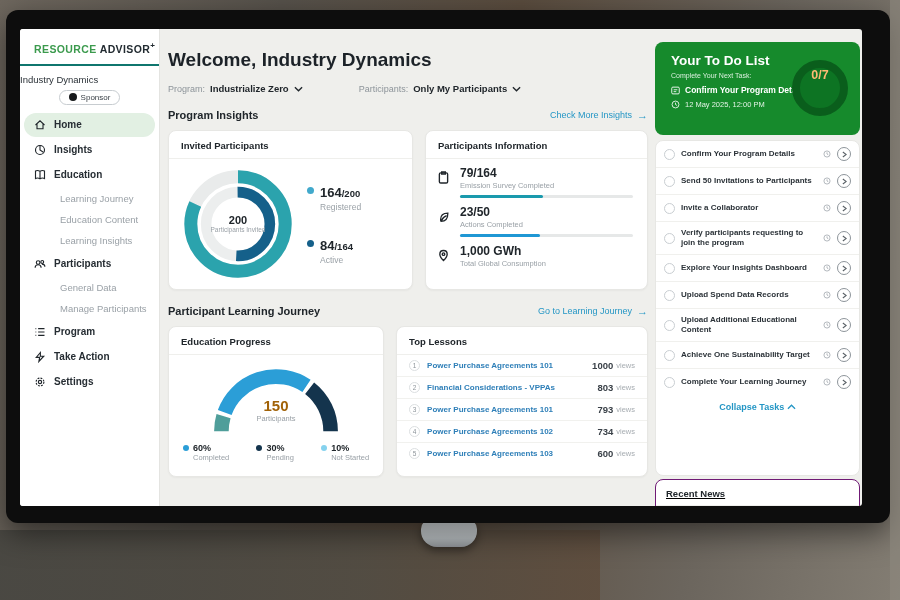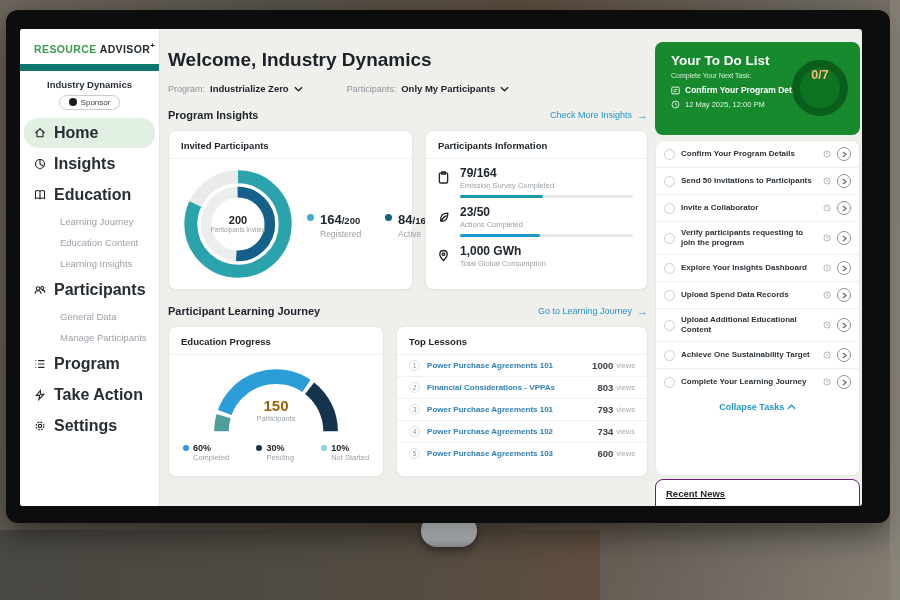--- a/index.html
+++ b/index.html
@@ -15,53 +15,53 @@
     background:linear-gradient(180deg,#e8ecee 0%,#b9bfc2 70%,#8e9296 100%);
     border-radius:10px 10px 16px 16px; box-shadow:0 4px 8px rgba(0,0,0,.4); }
   .monitor { position:absolute; left:6px; top:10px; width:884px; height:513px;
     background:#0d0d0d; border-radius:12px; box-shadow:0 10px 30px rgba(0,0,0,.5); }
   .screen { position:absolute; left:14px; top:19px; width:842px; height:477px;
     background:#efefec; border-radius:3px; overflow:hidden; }
 
   
   .sidebar { position:absolute; left:0; top:0; width:140px; height:100%;
     background:#fff; border-right:1px solid #e4e4e1; }
-  .logo { padding:12px 0 9px 14px; border-bottom:7px solid #0f766e; font-size:10.5px;
+  .logo { padding:12px 0 9px 14px; border-bottom:2px solid #0f766e; font-size:10.5px;
     font-weight:bold; letter-spacing:.4px; }
   .logo .g { color:#3b9a4d; } .logo .d { color:#222b31; } .logo .plus { color:#222b31; font-size:8px; vertical-align:super; }
-  .org { text-align:center; margin-top:8px; font-size:9.5px; font-weight:bold; color:#2a3137; }
+  .org { margin-top:8px; font-size:9.5px; font-weight:normal; color:#2a3137; }
   .badge { display:flex; align-items:center; gap:4px; width:max-content; margin:5px auto 8px;
     border:1px solid #c7ccd0; border-radius:10px; padding:2px 9px; font-size:8px; color:#3a4147; background:#fff; }
   .badge .dot { width:8px; height:8px; border-radius:50%; background:#17191b; }
   .nav-item { display:flex; align-items:center; gap:8px; margin:1px 4px; padding:6px 10px;
-    font-size:16px; font-weight:bold; color:#262d33; border-radius:14px; cursor:pointer; }
+    font-size:10px; font-weight:bold; color:#262d33; border-radius:14px; cursor:pointer; }
   .nav-item.active { background:#e2f0e3; }
   .nav-item svg { flex:0 0 auto; }
   .nav-sub { padding:5px 10px 5px 40px; font-size:9.5px; color:#9aa1a7; cursor:pointer; }
 
   
   .content { position:absolute; left:148px; top:0; width:480px; height:100%; }
   .welcome { margin-top:20px; font-size:19px; font-weight:bold; color:#1c2228; }
-  .filters { display:flex; gap:44px; margin-top:12px; align-items:center; }
+  .filters { display:flex; gap:56px; margin-top:12px; align-items:center; }
   .filter { display:flex; align-items:center; gap:5px; font-size:9px; color:#8d949a; }
   .filter b { color:#20262b; font-size:9.5px; }
   .sec-head { display:flex; justify-content:space-between; align-items:center; margin-top:15px; }
   .sec-title { font-size:11px; font-weight:bold; color:#20262b; }
   .sec-link { font-size:9px; font-weight:normal; color:#2496c5; display:flex; gap:5px; align-items:center; cursor:pointer; }
   .cards { display:flex; gap:12px; margin-top:9px; }
   .card { background:#fff; border:1px solid #e7e7e4; border-radius:8px; box-shadow:0 1px 2px rgba(0,0,0,.04); }
   .card-title { font-size:9.5px; font-weight:bold; color:#20262b; padding:9px 12px 7px; border-bottom:1px solid #efefec; }
 
   .card-invited { width:245px; height:160px; }
   .invited-body { display:flex; align-items:center; padding:6px 10px; gap:10px; }
   .donut-wrap { position:relative; width:118px; height:118px; }
   .donut-center { position:absolute; inset:0; display:flex; flex-direction:column; justify-content:center; align-items:center; }
   .donut-center .v { font-size:11px; font-weight:bold; color:#20262b; }
   .donut-center .l { font-size:6.5px; color:#9aa1a7; text-align:center; line-height:1.3; width:56px; }
-  .ring-legend { display:flex; flex-direction:row; gap:24px; }
+  .ring-legend { display:flex; flex-direction:column; gap:24px; }
   .leg-item { display:flex; gap:6px; }
   .leg-item .dot { width:7px; height:7px; border-radius:50%; margin-top:4px; }
   .leg-item .val { font-size:13px; font-weight:bold; color:#20262b; }
   .leg-item .tot { font-size:9.5px; font-weight:bold; color:#20262b; }
   .leg-item .lab { font-size:8.5px; color:#9aa1a7; margin-top:1px; }
 
   .card-info { width:223px; height:160px; }
   .info-row { display:flex; padding:7px 14px 0 12px; gap:8px; }
   .info-icon { width:14px; padding-top:4px; color:#9aa1a7; }
   .info-main { flex:1; }

